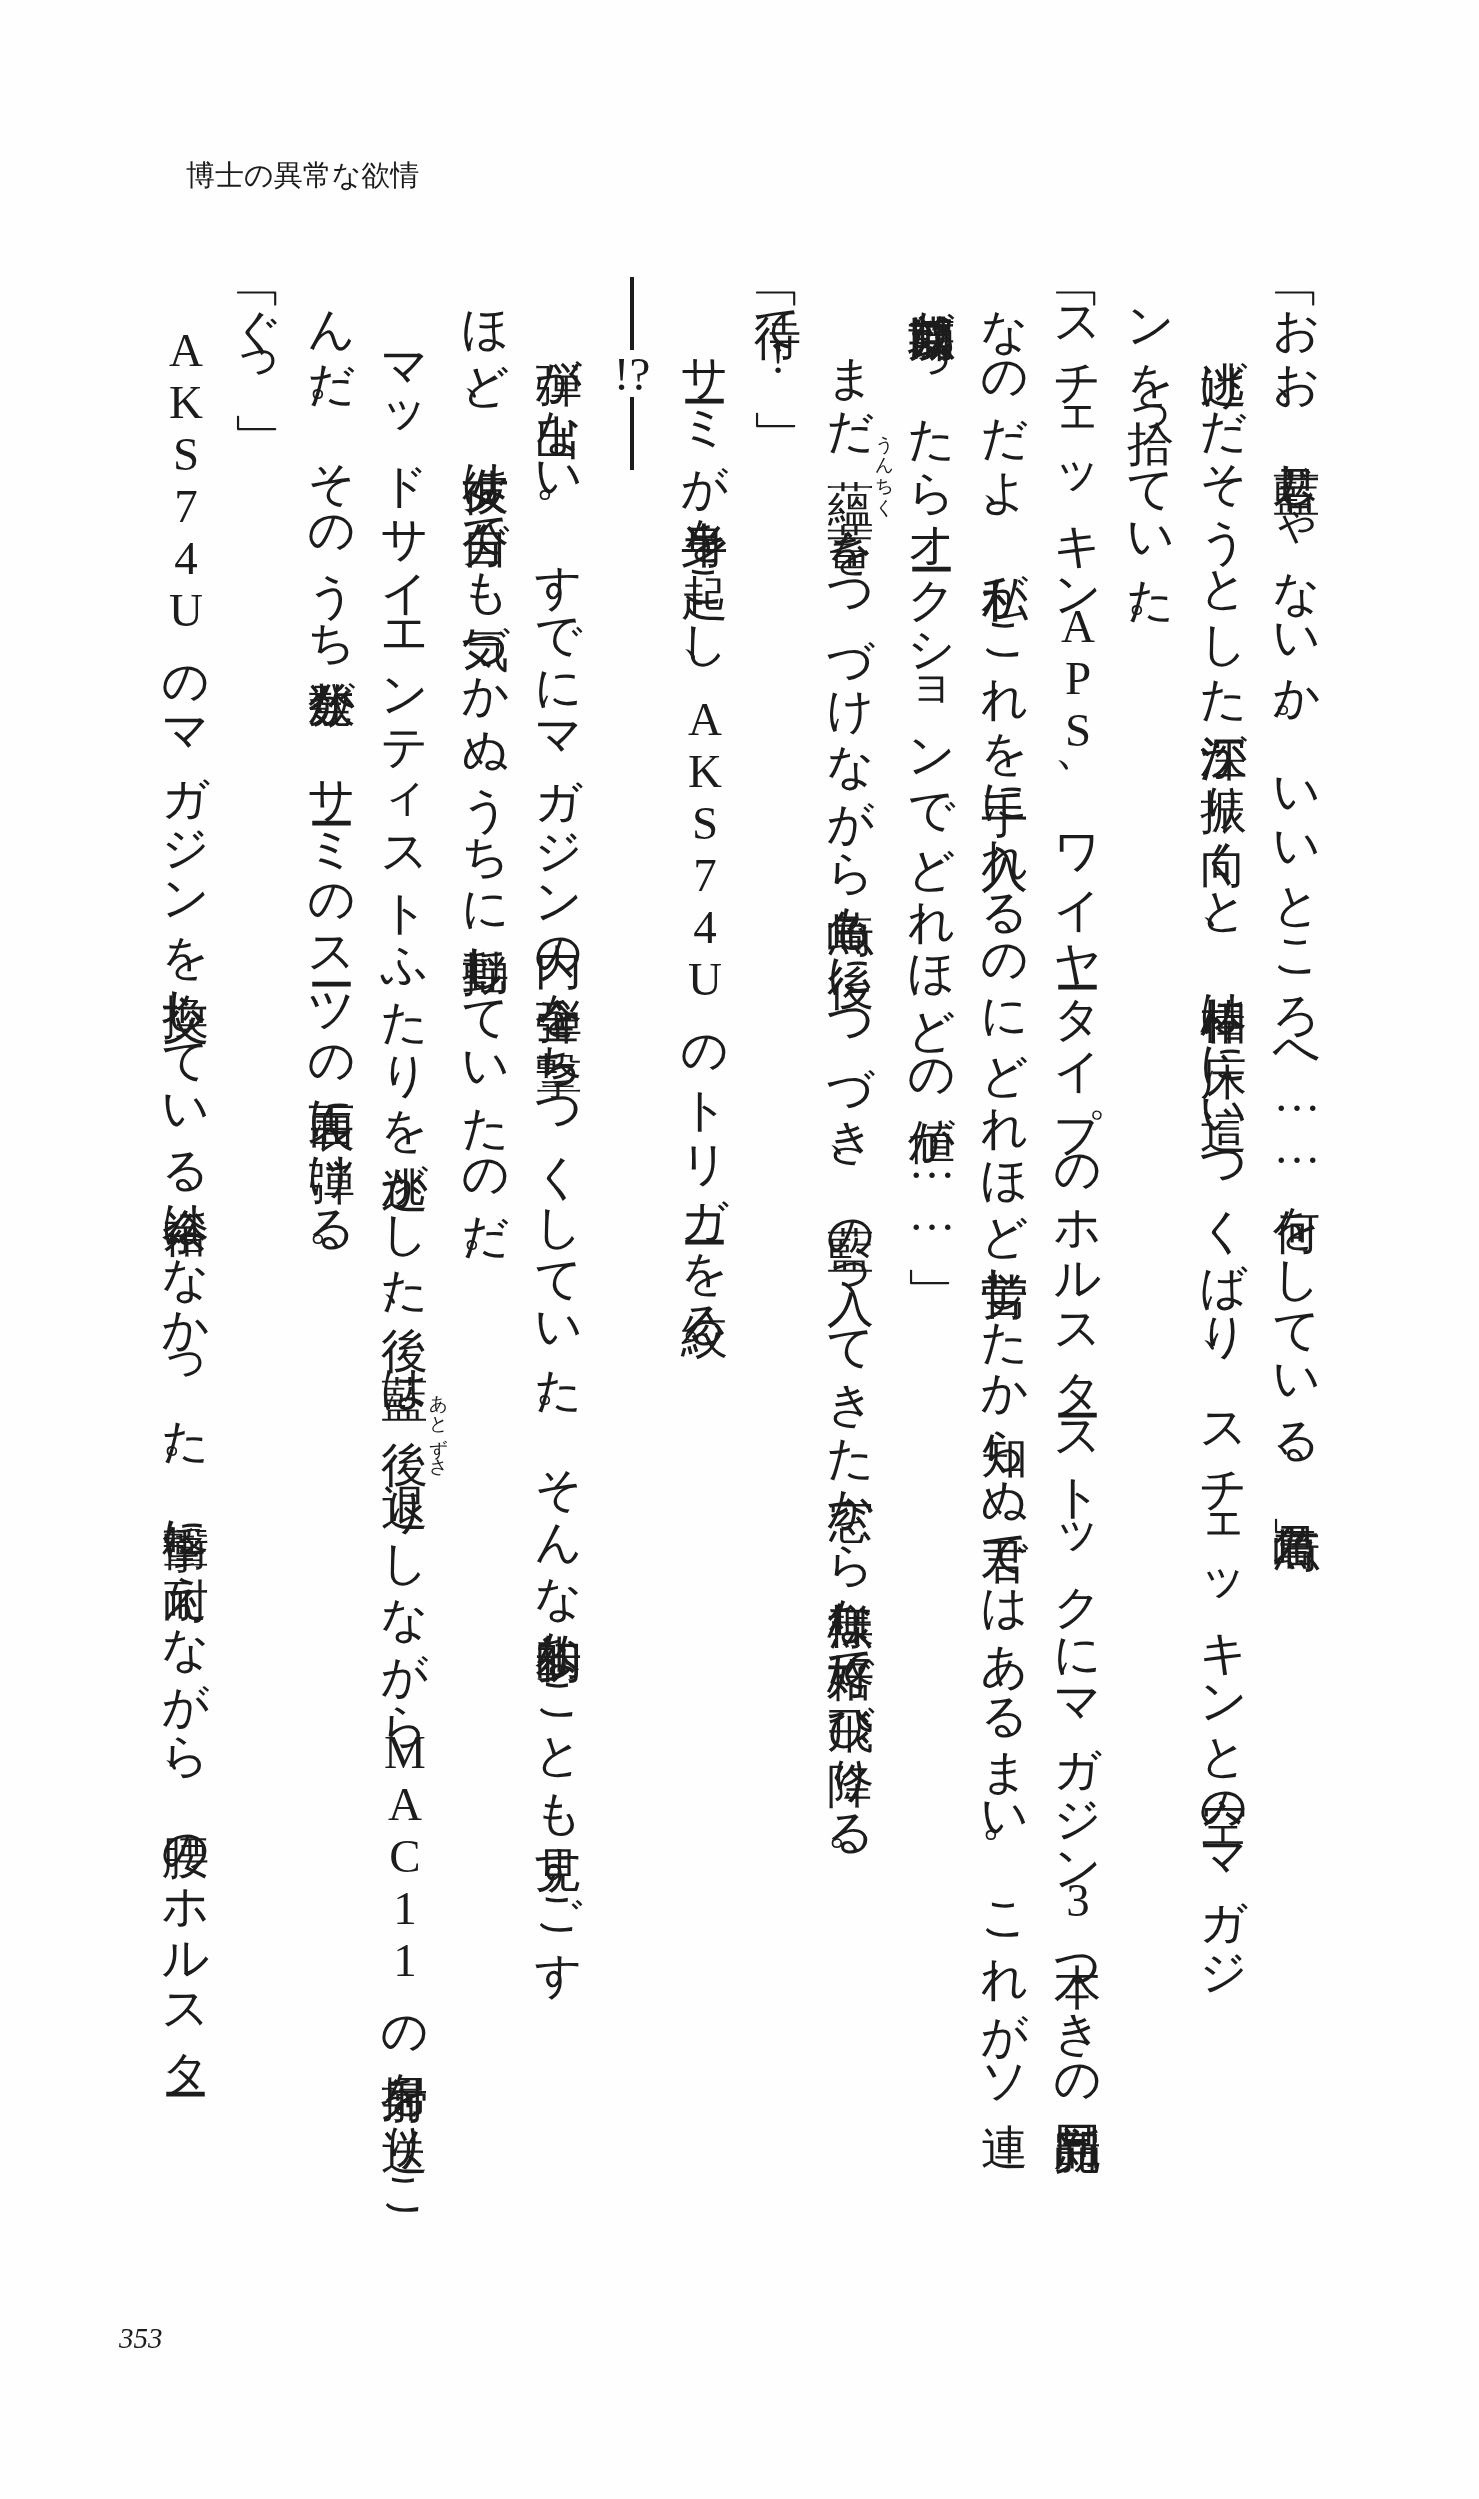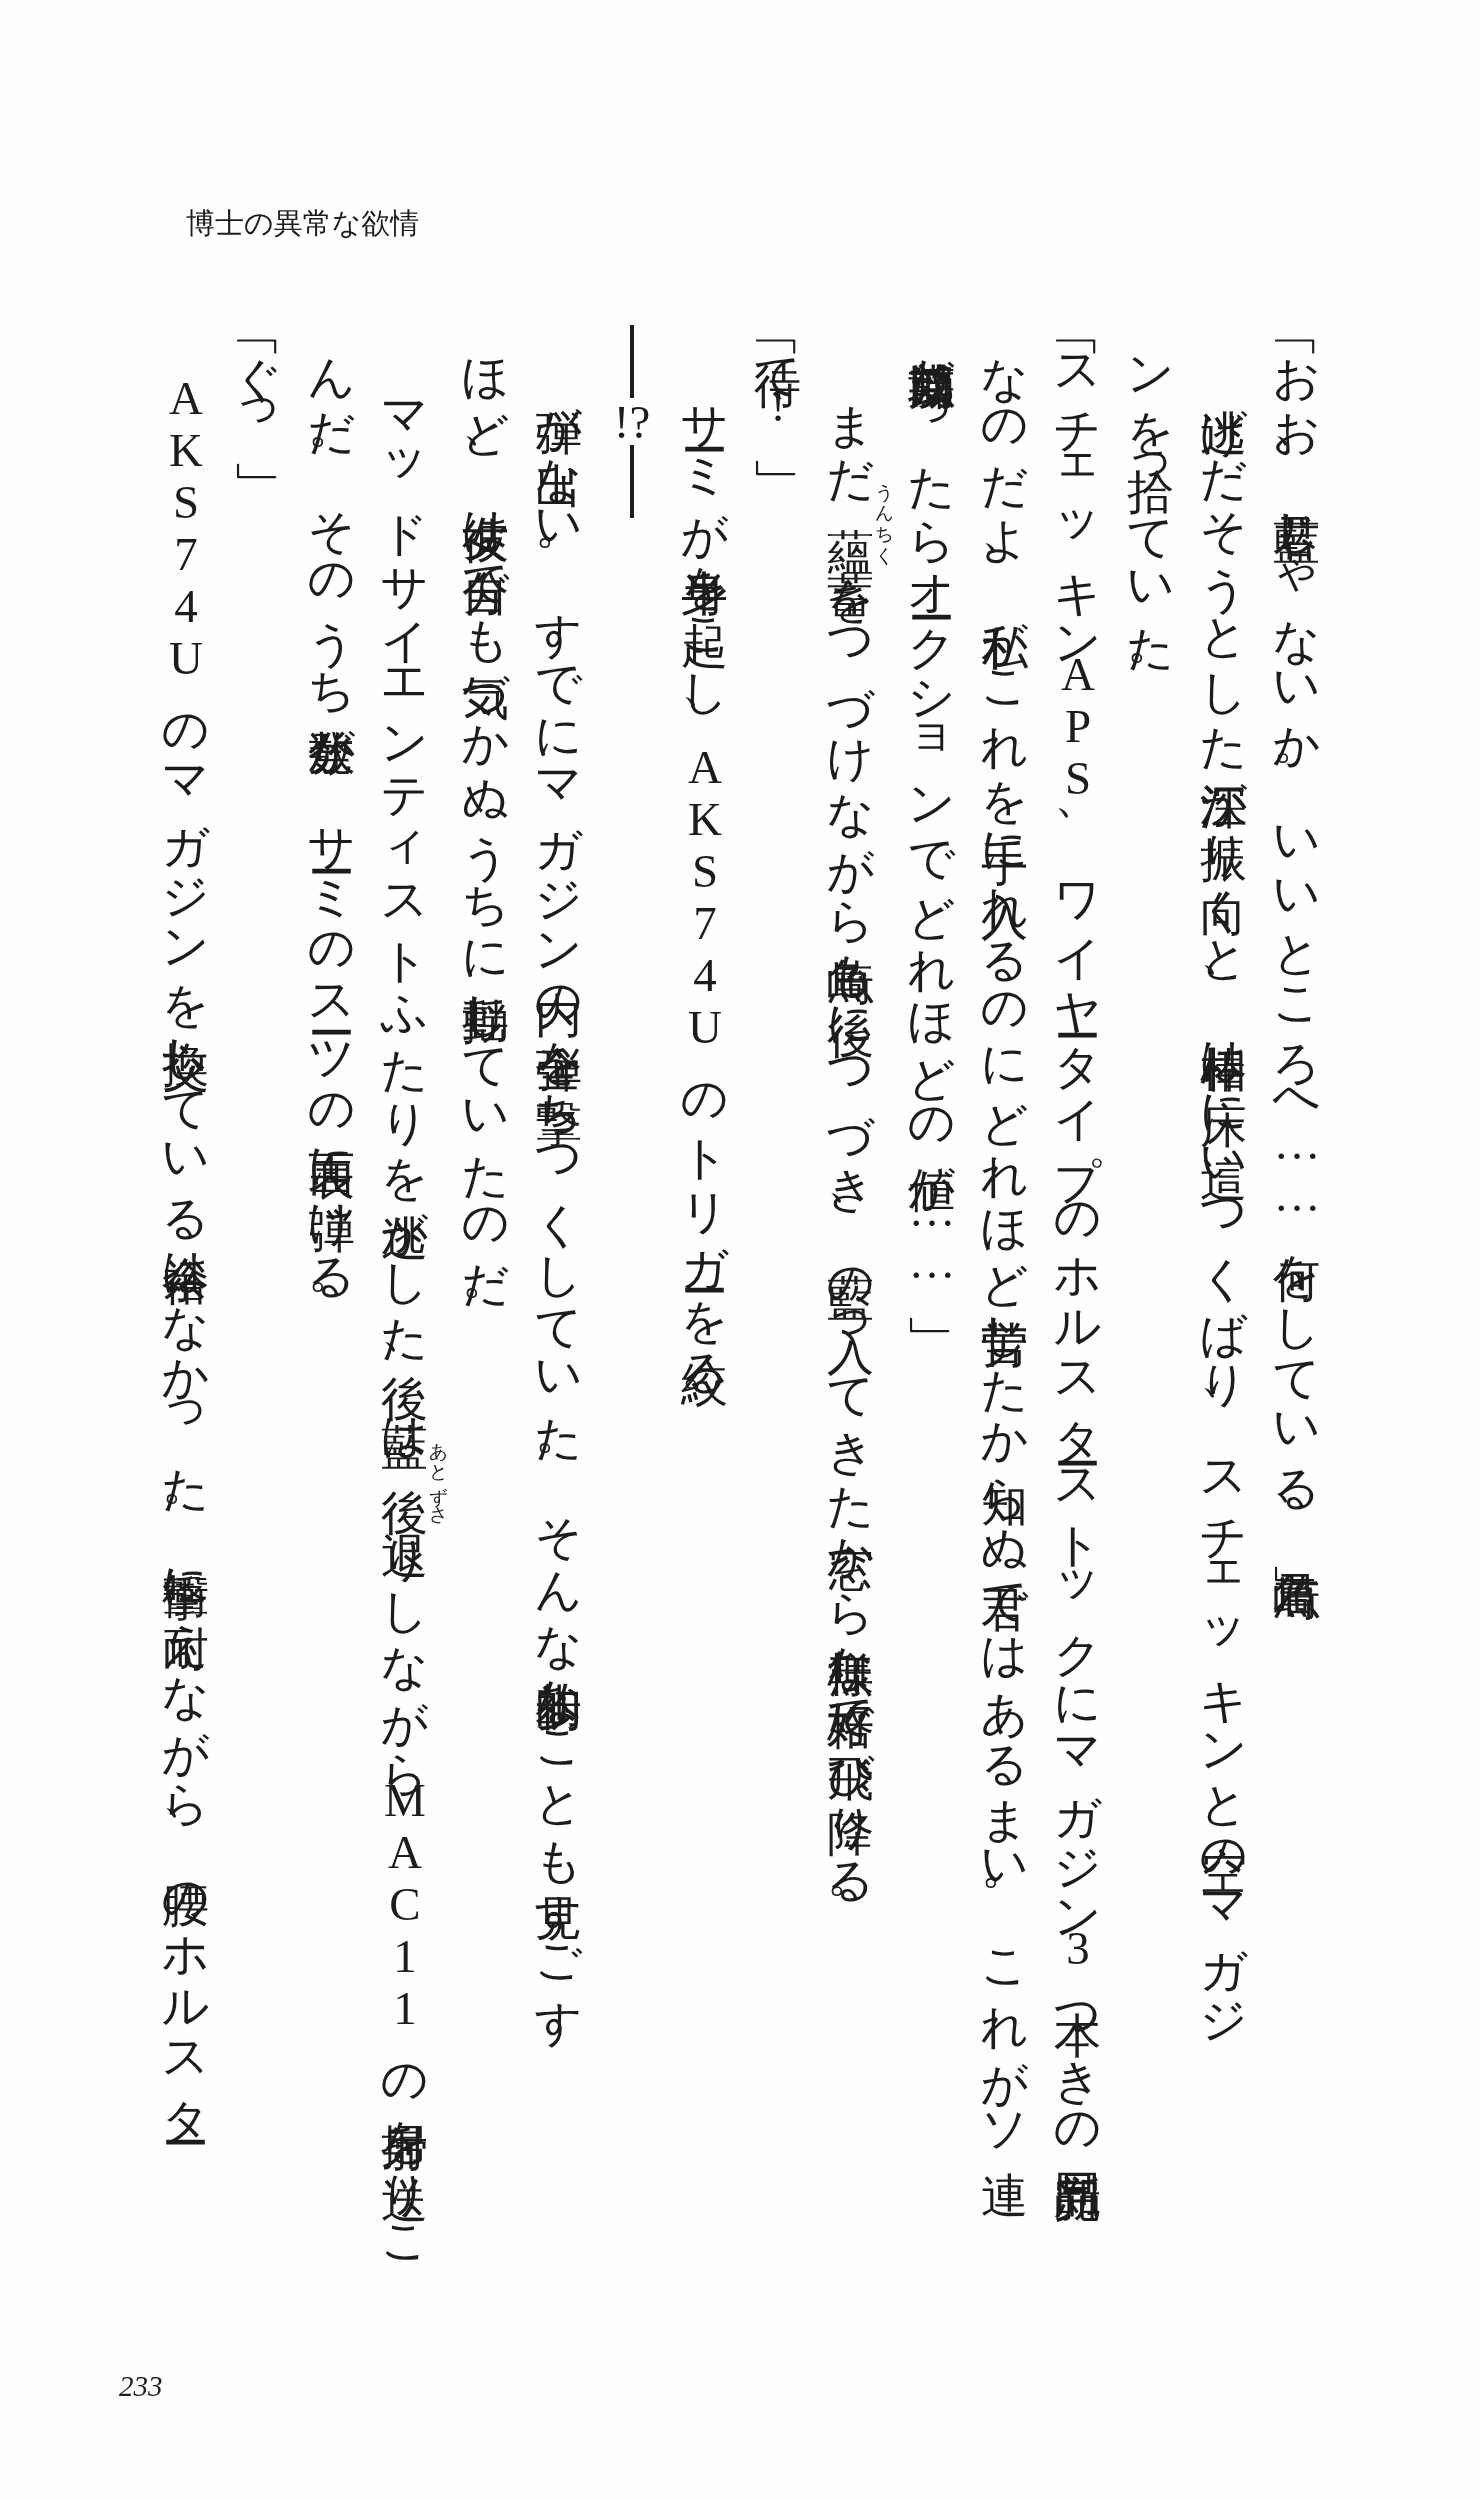--- a/index.html
+++ b/index.html
@@ -3,21 +3,21 @@
 <meta charset="utf-8">
 <style>
   html, body { margin: 0; padding: 0; }
   body {
     width: 1480px; height: 2500px;
     position: relative;
     background: #fefefe;
     font-family: "Liberation Serif", "DejaVu Serif", serif;
     color: #1c1c1c;
   }
-  .page { position: absolute; inset: 0; margin-top: 48px; }
+  .page { position: absolute; inset: 0; }
 
   .running-header {
     position: absolute;
     left: 186px; top: 156px;
     font-size: 29px;
     letter-spacing: 0px;
     white-space: nowrap;
   }
 
   .text-block {
@@ -74,16 +74,16 @@
       <div class="text-column indent">サーミが半身を起こし、AKS74Uのトリガーを絞る。</div>
       <div class="text-column"><span class="vdash"></span><span class="tcy">!?</span><span class="vdash"></span></div>
       <div class="text-column indent">弾が出ない。すでにマガジン内の全弾を撃ちつくしていた。そんな初歩的なことも見すごす</div>
       <div class="text-column">ほど、彼女は自分でも気づかぬうちに動揺していたのだ。</div>
       <div class="text-column indent">マッドサイエンティストふたりを逃がした後、藍は<ruby>後退<rt>あとずさ</rt></ruby>りしながらMAC11の掃射を送りこ</div>
       <div class="text-column">んだ。そのうち数発が、サーミのスーツの表面に弾ける。</div>
       <div class="text-column">「ぐっ」</div>
       <div class="text-column indent">AKS74Uのマガジンを交換している余裕はなかった。衝撃に耐えながら、腰のホルスター</div>
     </div>
 
-  <div class="page-number">233</div>
+  <div class="page-number">353</div>
 
 </div>
 
 
 </body></html>

